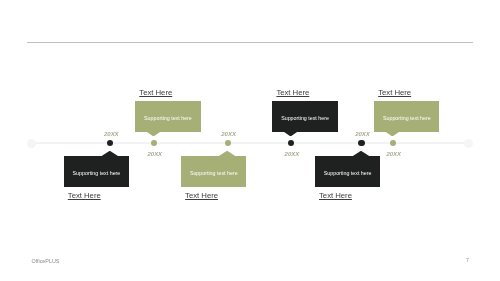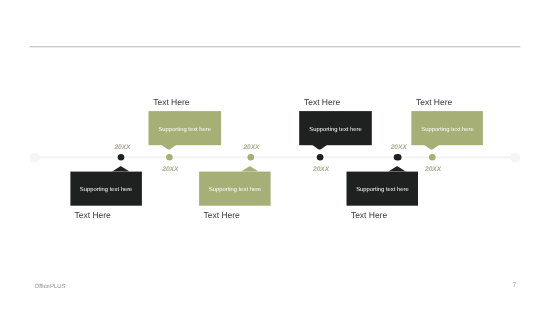--- a/index.html
+++ b/index.html
@@ -37,21 +37,21 @@
   .tail-above{top:131.4px;width:14.4px;height:5.1px;
               -webkit-clip-path:polygon(0 0,100% 0,50% 100%);clip-path:polygon(0 0,100% 0,50% 100%);}
   .tail-below{top:150.8px;width:16.4px;height:5.3px;
               -webkit-clip-path:polygon(50% 0,100% 100%,0 100%);clip-path:polygon(50% 0,100% 100%,0 100%);}
 
   
   .year{position:absolute;width:18px;text-align:center;white-space:nowrap;
         font-size:6.05px;font-style:italic;font-weight:bold;color:#a9a991;letter-spacing:-0.05px;}
 
   
-  .title{position:absolute;white-space:nowrap;font-size:7.8px;color:#3d3d3d;letter-spacing:-0.05px;}
+  .title{position:absolute;white-space:nowrap;font-size:7.8px;color:#3d3d3d;letter-spacing:-0.05px;text-decoration:underline;}
 
   
   .footer-left{position:absolute;left:31.4px;top:257.6px;font-size:5.4px;color:#8e8e8e;white-space:nowrap;}
   .footer-right{position:absolute;left:465.8px;top:256.6px;font-size:6px;color:#9a9a9a;white-space:nowrap;}
 </style>
 </head>
 <body>
 
 <div class="slide">
 

